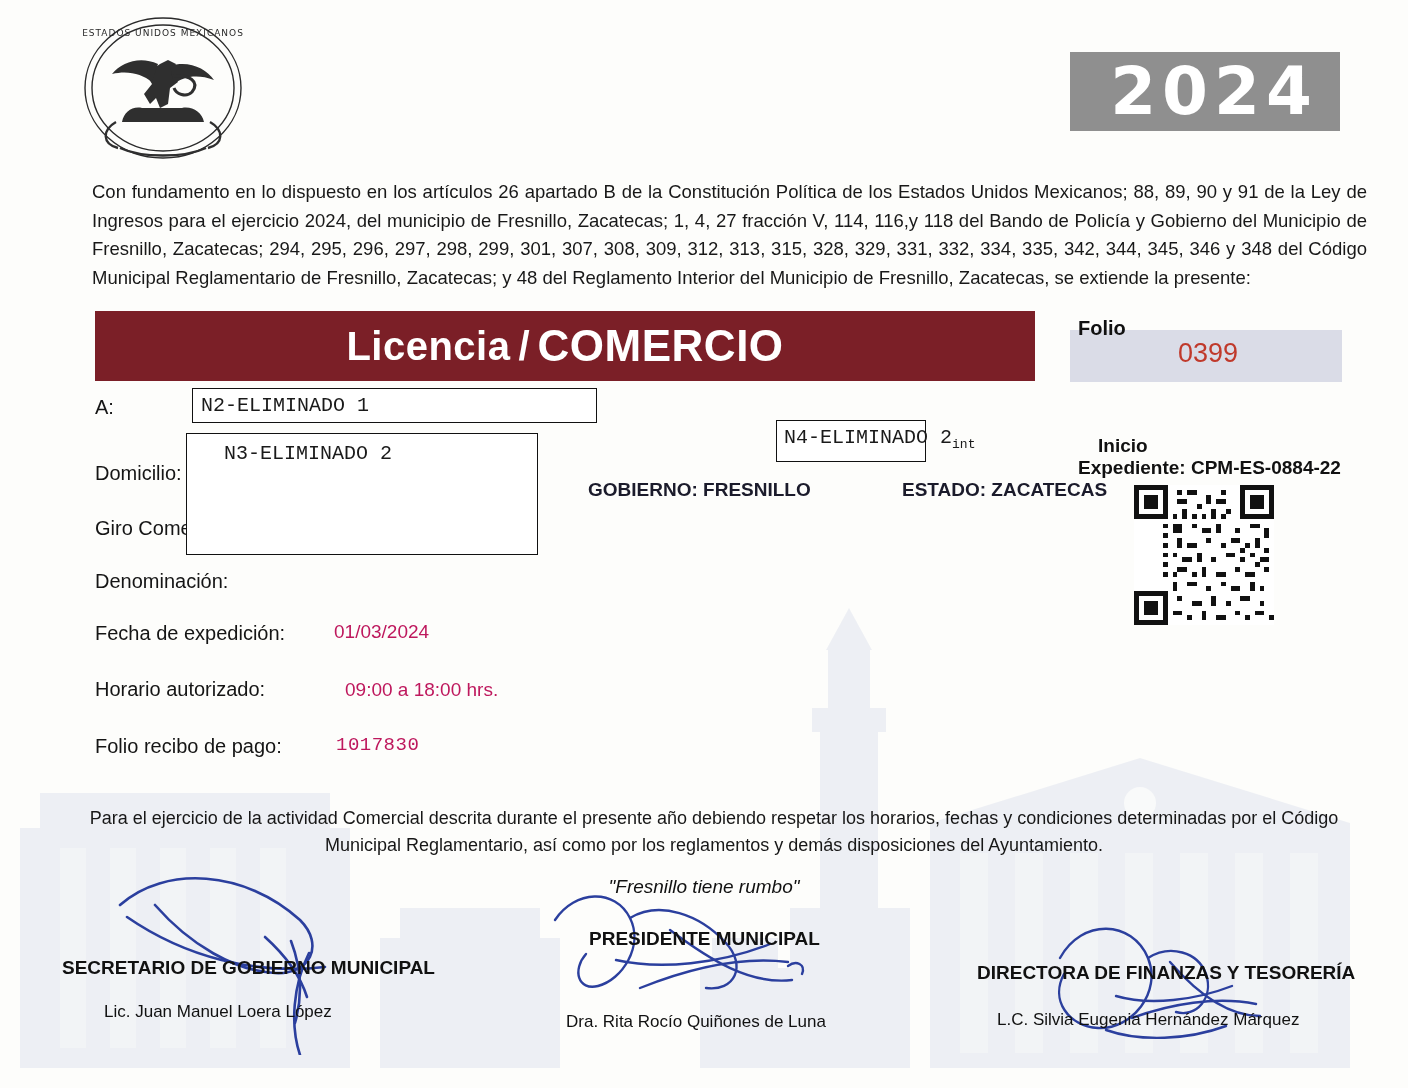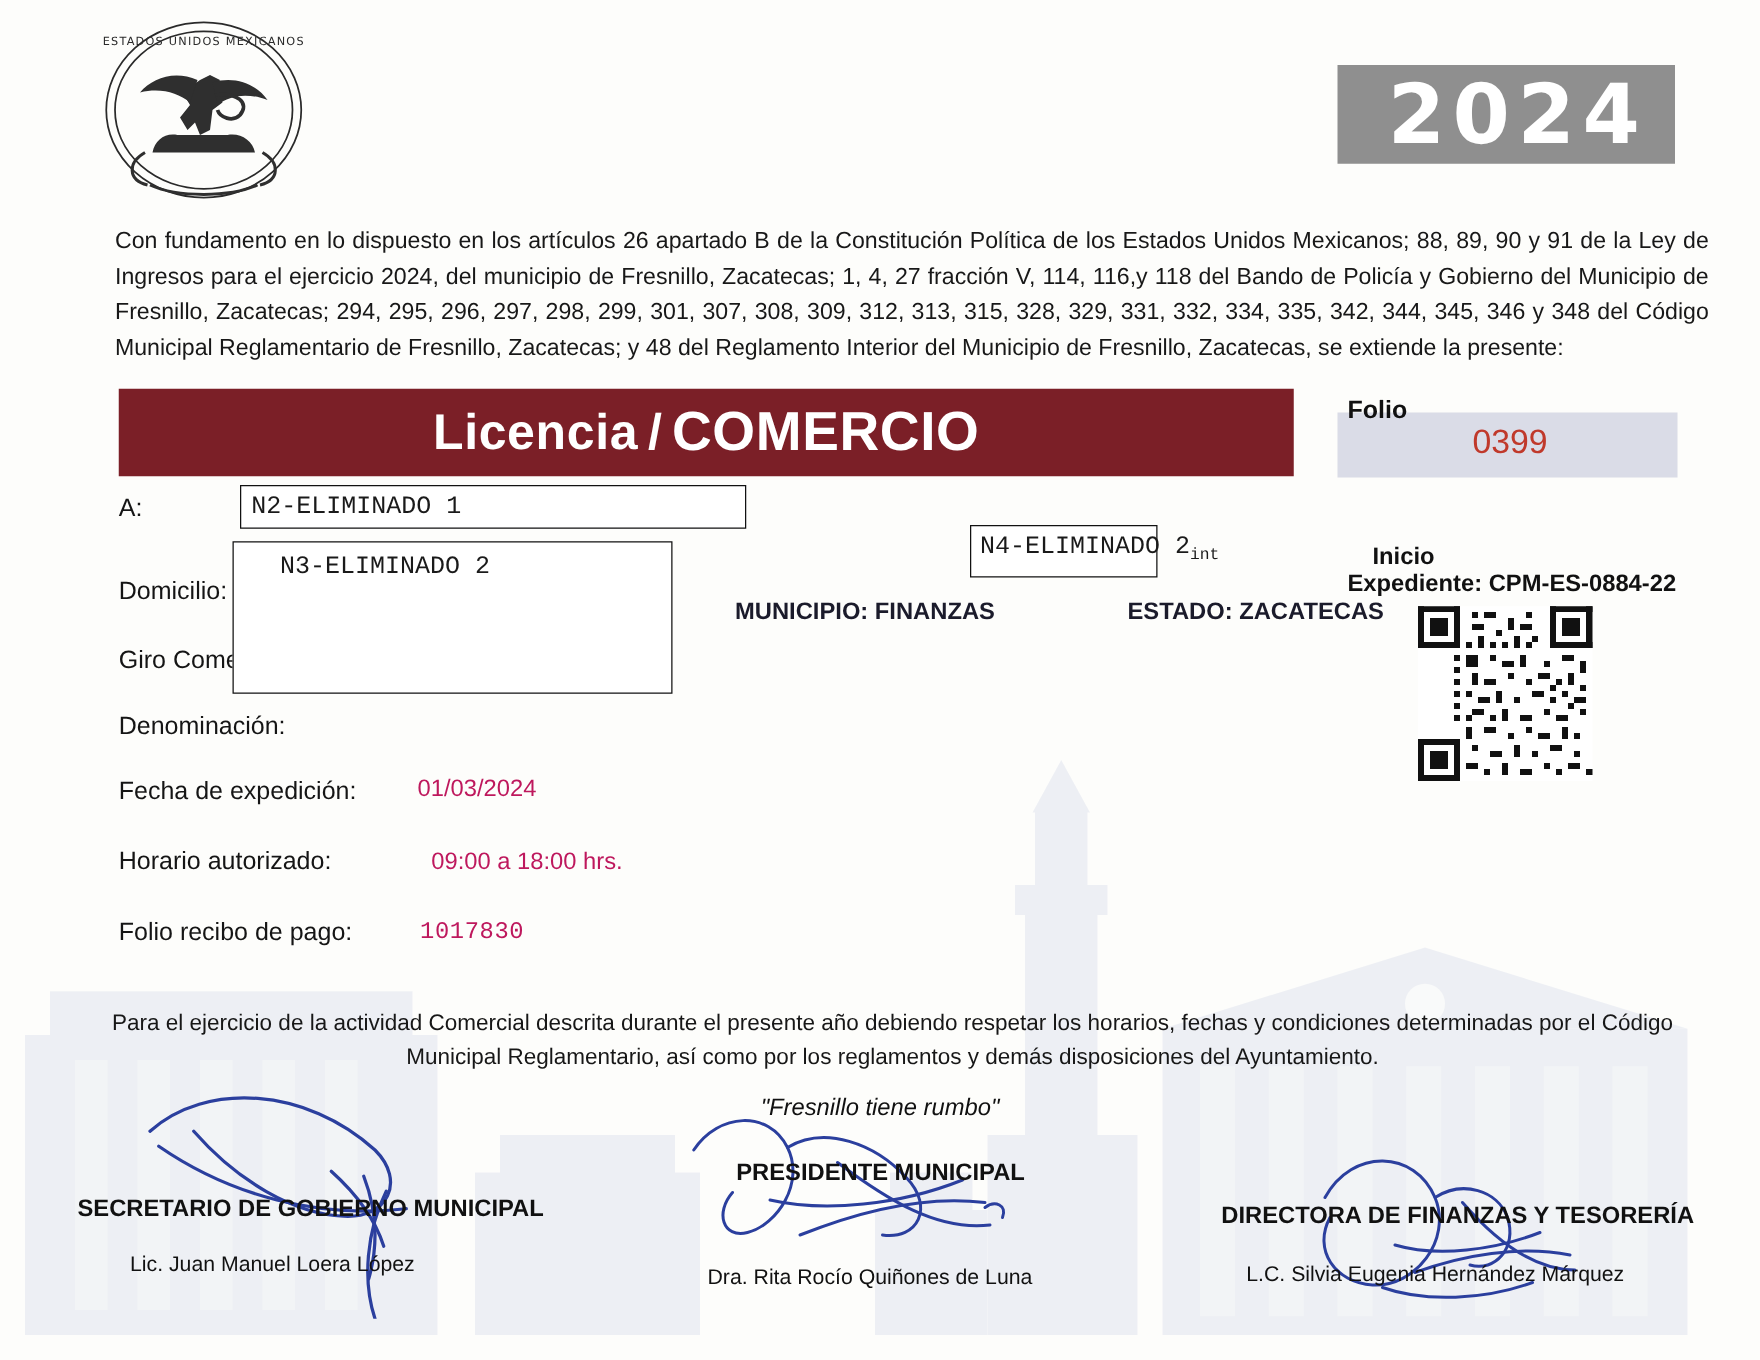--- a/index.html
+++ b/index.html
@@ -404,21 +404,21 @@
     <span class="txt">N2-ELIMINADO 1</span>
   </div>
   <div class="box-n3">
     <span class="txt">N3-ELIMINADO 2</span>
   </div>
   <div class="box-n4"></div>
   <div class="n4-text">
     <span>N4-ELIMINADO 2</span><span class="sub">int</span>
   </div>
 
-  <div class="municipio">MUNICIPIO: FINANZAS</div>
+  <div class="municipio">GOBIERNO: FRESNILLO</div>
   <div class="estado">ESTADO: ZACATECAS</div>
 
   <svg class="qr" viewBox="0 0 29 29" shape-rendering="crispEdges">
     <rect width="29" height="29" fill="#fff"></rect>
     <g fill="#111">
 
       <rect x="0" y="0" width="7" height="1"></rect>
         <rect x="0" y="6" width="7" height="1"></rect>
       <rect x="0" y="0" width="1" height="7"></rect>
         <rect x="6" y="0" width="1" height="7"></rect>

